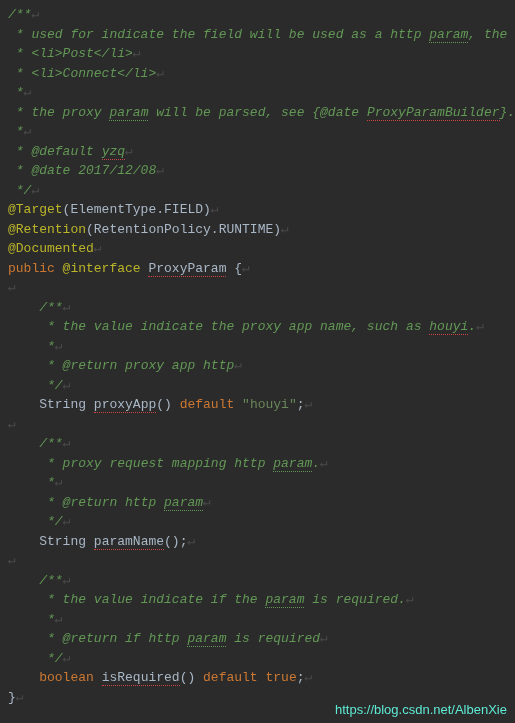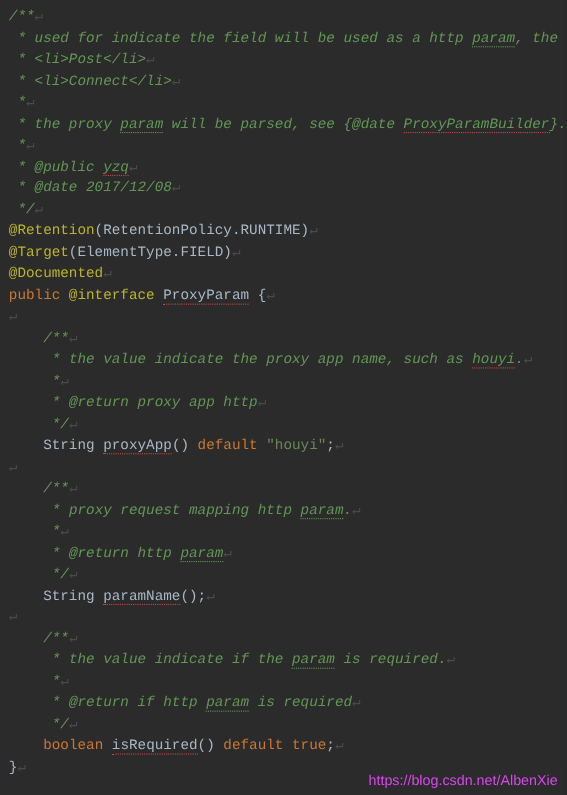--- a/index.html
+++ b/index.html
@@ -32,41 +32,41 @@
     }
     .typo-red {
       border-bottom: 1px dotted #cc4444;
     }
     .identifier { color: #a9b7c6; }
     .whitespace-marker { color: #4a4a4a; }
     .watermark {
       position: absolute;
       bottom: 4px;
       right: 8px;
-      color: #d946ef;
+      color: #5eead4;
       font-size: 13px;
       font-family: Arial, sans-serif;
     }
   </style>
 </head>
 <body>
 
 <div id="code-container">
     <div class="code-line"><span class="comment-green">/**</span><span class="whitespace-marker">↵</span></div>
     <div class="code-line"><span class="comment-green"> * used for indicate the field will be used as a http </span><span class="comment-green typo">param</span><span class="comment-green">, the http request methods include as follows:</span></div>
     <div class="code-line"><span class="comment-green"> * &lt;li&gt;Post&lt;/li&gt;</span><span class="whitespace-marker">↵</span></div>
     <div class="code-line"><span class="comment-green"> * &lt;li&gt;Connect&lt;/li&gt;</span><span class="whitespace-marker">↵</span></div>
     <div class="code-line"><span class="comment-green"> *</span><span class="whitespace-marker">↵</span></div>
     <div class="code-line"><span class="comment-green"> * the proxy </span><span class="comment-green typo">param</span><span class="comment-green"> will be parsed, see {@date </span><span class="comment-green typo-red">ProxyParamBuilder</span><span class="comment-green">}.</span></div>
     <div class="code-line"><span class="comment-green"> *</span><span class="whitespace-marker">↵</span></div>
-    <div class="code-line"><span class="comment-green"> * @public </span><span class="comment-green typo-red">yzq</span><span class="whitespace-marker">↵</span></div>
+    <div class="code-line"><span class="comment-green"> * @default </span><span class="comment-green typo-red">yzq</span><span class="whitespace-marker">↵</span></div>
     <div class="code-line"><span class="comment-green"> * @date 2017/12/08</span><span class="whitespace-marker">↵</span></div>
     <div class="code-line"><span class="comment-green"> */</span><span class="whitespace-marker">↵</span></div>
+    <div class="code-line"><span class="annotation">@Target</span><span class="identifier">(ElementType.</span><span class="identifier">FIELD</span><span class="identifier">)</span><span class="whitespace-marker">↵</span></div>
     <div class="code-line"><span class="annotation">@Retention</span><span class="identifier">(RetentionPolicy.</span><span class="identifier">RUNTIME</span><span class="identifier">)</span><span class="whitespace-marker">↵</span></div>
-    <div class="code-line"><span class="annotation">@Target</span><span class="identifier">(ElementType.</span><span class="identifier">FIELD</span><span class="identifier">)</span><span class="whitespace-marker">↵</span></div>
     <div class="code-line"><span class="annotation">@Documented</span><span class="whitespace-marker">↵</span></div>
     <div class="code-line"><span class="keyword">public </span><span class="annotation">@interface</span><span class="identifier"> </span><span class="identifier typo-red">ProxyParam</span><span class="identifier"> {</span><span class="whitespace-marker">↵</span></div>
     <div class="code-line"><span class="whitespace-marker">↵</span></div>
     <div class="code-line"><span class="identifier">    </span><span class="comment-green">/**</span><span class="whitespace-marker">↵</span></div>
     <div class="code-line"><span class="identifier">    </span><span class="comment-green"> * the value indicate the proxy app name, such as </span><span class="comment-green typo-red">houyi</span><span class="comment-green">.</span><span class="whitespace-marker">↵</span></div>
     <div class="code-line"><span class="identifier">    </span><span class="comment-green"> *</span><span class="whitespace-marker">↵</span></div>
     <div class="code-line"><span class="identifier">    </span><span class="comment-green"> * @return proxy app http</span><span class="whitespace-marker">↵</span></div>
     <div class="code-line"><span class="identifier">    </span><span class="comment-green"> */</span><span class="whitespace-marker">↵</span></div>
     <div class="code-line"><span class="identifier">    String </span><span class="identifier typo-red">proxyApp</span><span class="identifier">() </span><span class="keyword">default </span><span class="string">"houyi"</span><span class="identifier">;</span><span class="whitespace-marker">↵</span></div>
     <div class="code-line"><span class="whitespace-marker">↵</span></div>

